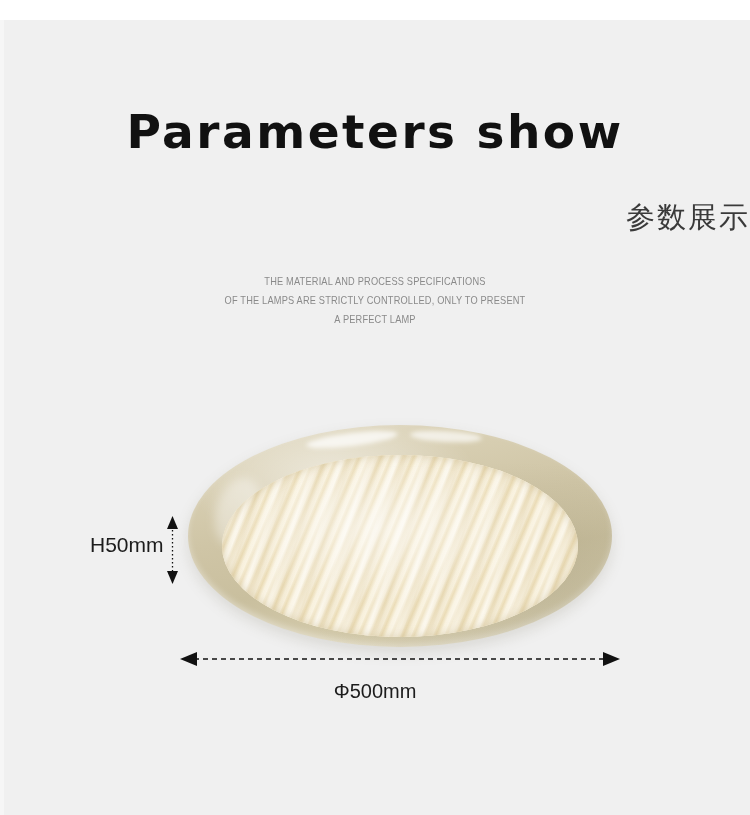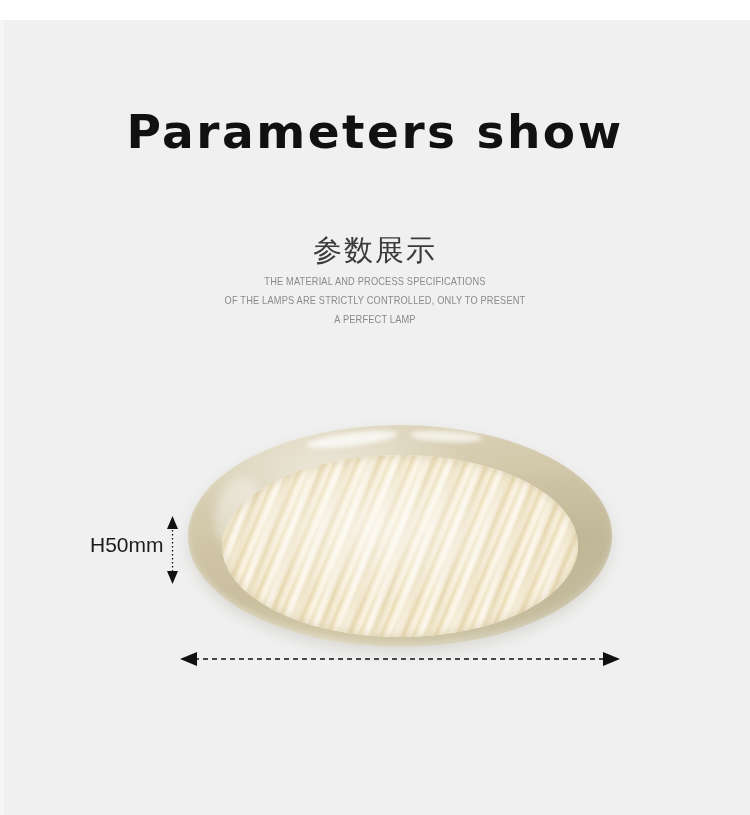--- a/index.html
+++ b/index.html
@@ -63,29 +63,28 @@
     letter-spacing: 2.5px;
     line-height: 1.0;
     white-space: nowrap;
   }
 
   .sub-title {
     position: absolute;
     left: 0;
     top: 203px;
     width: 750px;
-    text-align: center;
+    text-align: right;
     font-family: "Liberation Sans", sans-serif;
     font-size: 29px;
     font-weight: 300;
     color: #3a3a3a;
     letter-spacing: 2px;
     line-height: 1.0;
     white-space: nowrap;
-    margin-top: 33px;
   }
 
   .blurb {
     position: absolute;
     left: 0;
     top: 272px;
     width: 750px;
     text-align: center;
     font-family: "Liberation Sans", sans-serif;
     font-size: 10.5px;
@@ -332,14 +331,15 @@
   </div>
 
   <div class="h-arrow">
     <svg width="440" height="20" viewBox="0 0 440 20">
       <line x1="14" y1="10" x2="426" y2="10" stroke="#111111" stroke-width="1.5" stroke-dasharray="5 4"></line>
       <polygon points="0,10 17,3 17,17" fill="#111111"></polygon>
       <polygon points="440,10 423,3 423,17" fill="#111111"></polygon>
     </svg>
   </div>
 
+  <div class="d-label">Φ500mm</div>
 
 </div>
 
 </body></html>

